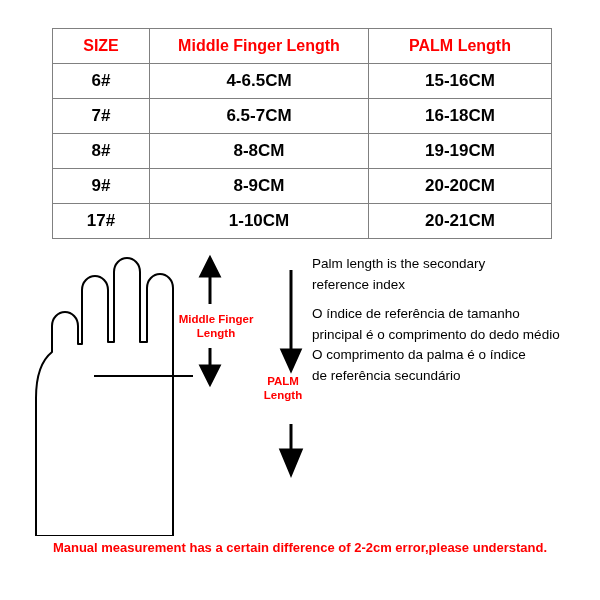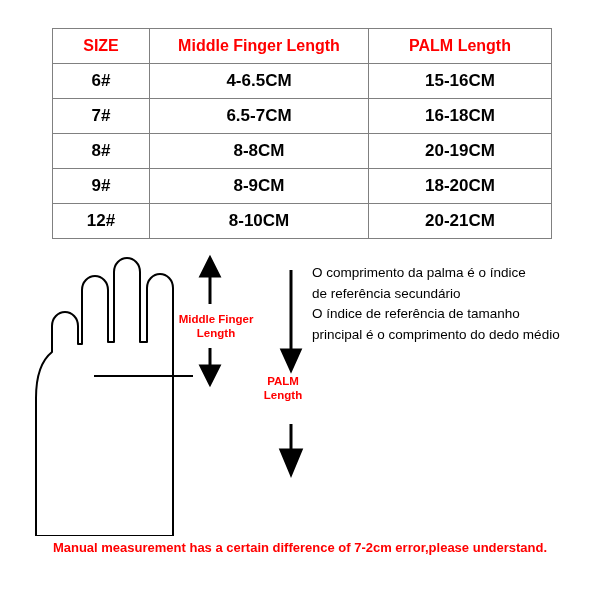--- a/index.html
+++ b/index.html
@@ -133,30 +133,30 @@
         <td>15-16CM</td>
       </tr>
       <tr>
         <td>7#</td>
         <td>6.5-7CM</td>
         <td>16-18CM</td>
       </tr>
       <tr>
         <td>8#</td>
         <td>8-8CM</td>
-        <td>20-19CM</td>
+        <td>19-19CM</td>
       </tr>
       <tr>
         <td>9#</td>
         <td>8-9CM</td>
-        <td>18-20CM</td>
-      </tr>
-      <tr>
-        <td>12#</td>
-        <td>8-10CM</td>
+        <td>20-20CM</td>
+      </tr>
+      <tr>
+        <td>17#</td>
+        <td>1-10CM</td>
         <td>20-21CM</td>
       </tr>
     </tbody>
   </table>
 
   <div class="diagram">
 
     <svg class="hand-svg" width="300" height="288" viewBox="0 0 300 288">
 
       <path d="M28,288
@@ -200,25 +200,27 @@
         <polygon points="283,226 273,202 293,202"></polygon>
       </g>
     </svg>
 
     <div class="lbl lbl-mid">Middle Finger
 Length</div>
     <div class="lbl lbl-palm">PALM
 Length</div>
 
     <div class="notes">
+      <div class="note-line">Palm length is the secondary
+reference index</div>
       <div class="note-gap"></div>
+      <div class="note-line">O índice de referência de tamanho
+principal é o comprimento do dedo médio</div>
       <div class="note-line">O comprimento da palma é o índice
 de referência secundário</div>
-      <div class="note-line">O índice de referência de tamanho
-principal é o comprimento do dedo médio</div>
     </div>
   </div>
 
   <div class="footer">
-    <div>Manual measurement has a certain difference of 7-2cm error,please understand.</div>
+    <div>Manual measurement has a certain difference of 2-2cm error,please understand.</div>
   </div>
 
 </div>
 
 </body></html>

